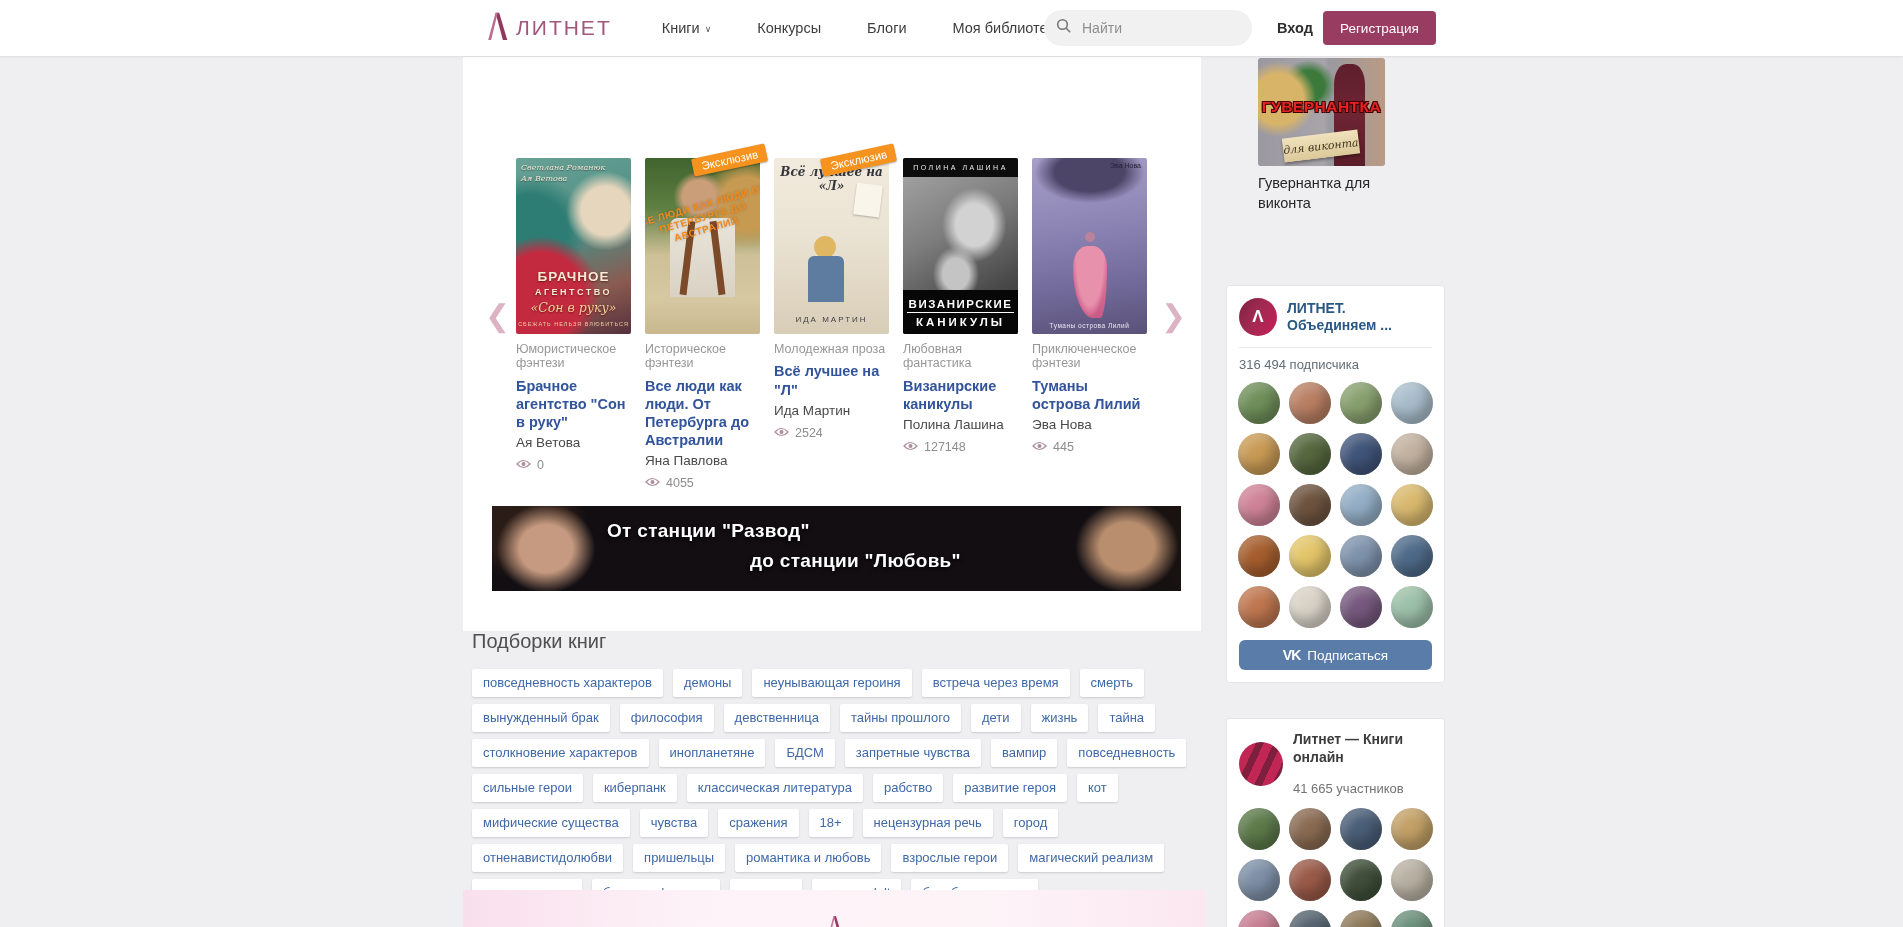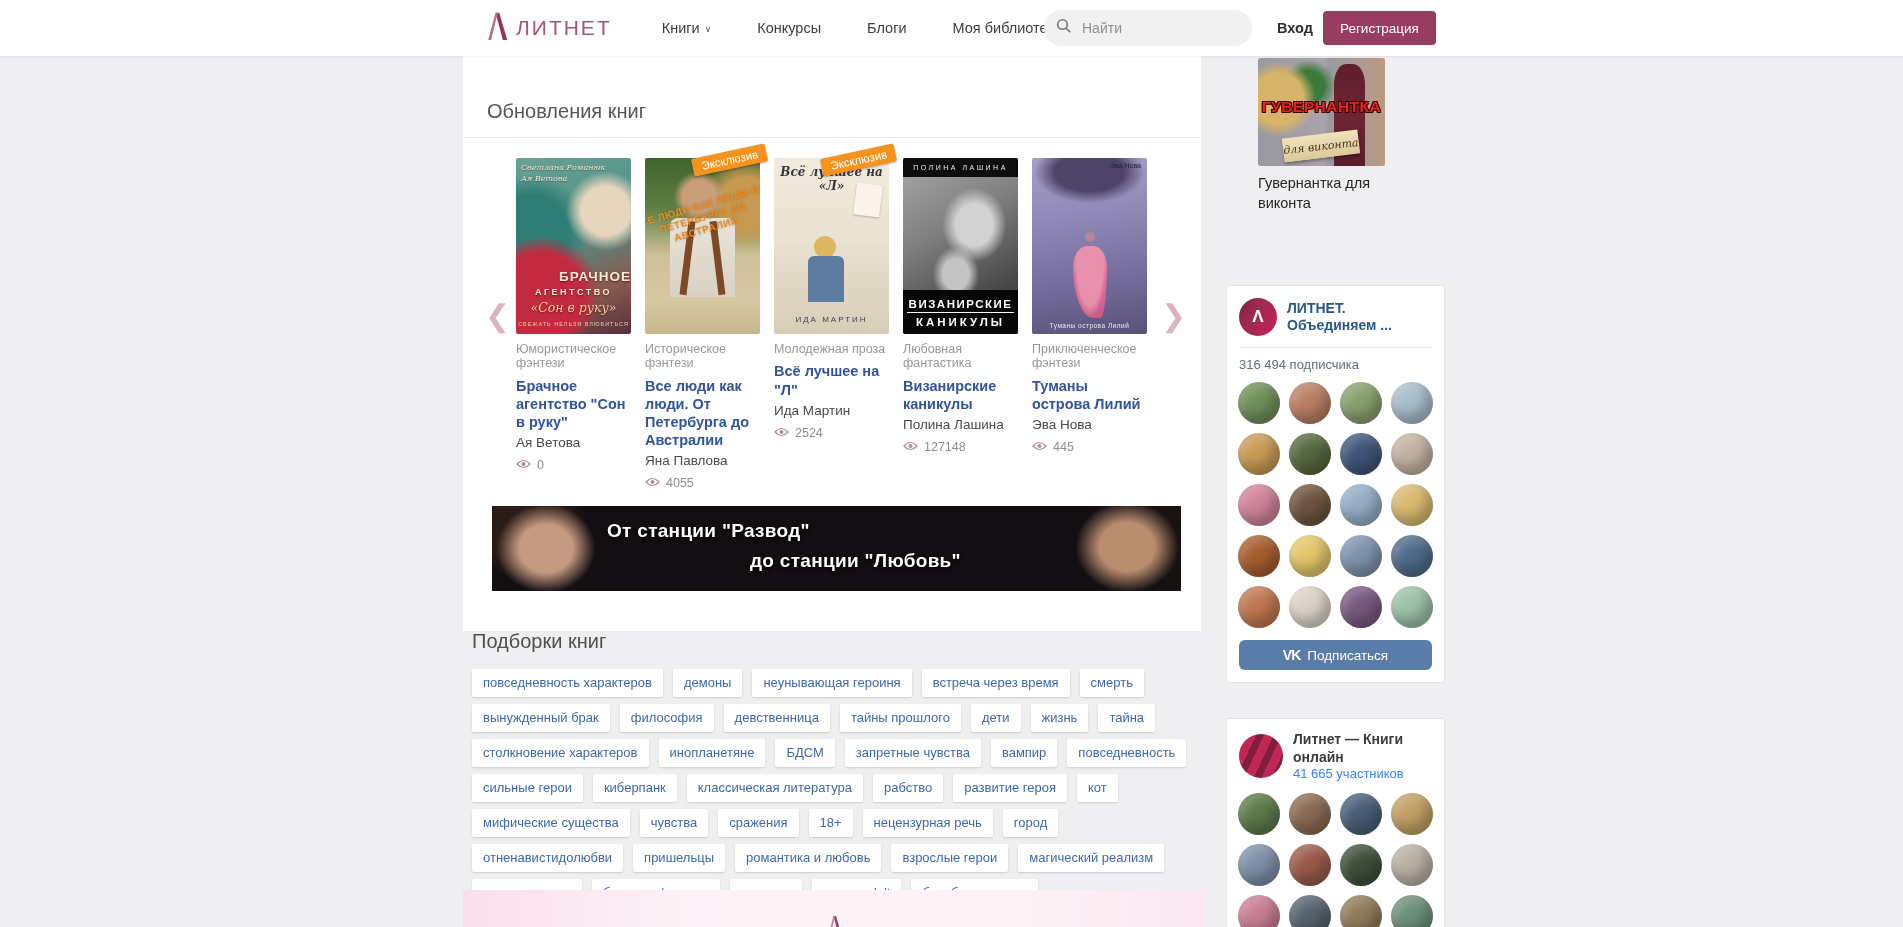--- a/index.html
+++ b/index.html
@@ -48,21 +48,21 @@
 
   
   .art1{background:
     radial-gradient(circle at 22% 78%, #c32a40 0 26%, rgba(195,42,64,0) 36%),
     radial-gradient(circle at 78% 30%, #e6d6bd 0 16%, rgba(230,214,189,0) 26%),
     radial-gradient(circle at 12% 42%, #2e7d74 0 26%, rgba(46,125,116,0) 40%),
     linear-gradient(160deg,#69a295 0%,#4f8d85 45%,#8a5a50 75%,#55303c 100%);}
   .c1-authors{position:absolute;top:4px;left:5px;right:5px;font-family:"DejaVu Serif",serif;font-style:italic;
     font-size:8px;color:#f3e7d6;line-height:1.4;text-shadow:0 1px 1px rgba(0,0,0,.4);}
   .c1-a1{text-align:left;}
-  .c1-t1{position:absolute;bottom:50px;left:0;right:0;text-align:right;color:#f6ecd4;font-weight:700;
+  .c1-t1{position:absolute;bottom:50px;left:0;right:0;text-align:center;color:#f6ecd4;font-weight:700;
     font-size:13.5px;letter-spacing:1px;text-shadow:0 1px 2px rgba(80,0,0,.7);}
   .c1-t2{position:absolute;bottom:37px;left:0;right:0;text-align:center;color:#f6ecd4;font-weight:700;
     font-size:9px;letter-spacing:2.5px;text-shadow:0 1px 2px rgba(80,0,0,.7);}
   .c1-t3{position:absolute;bottom:19px;left:0;right:0;text-align:center;color:#f3d49c;font-family:"DejaVu Serif",serif;
     font-style:italic;font-weight:400;font-size:12.5px;text-shadow:0 1px 2px rgba(80,0,0,.7);}
   .c1-t4{position:absolute;bottom:7px;left:0;right:0;text-align:center;color:#e9cd9f;font-size:5.5px;letter-spacing:1px;}
 
   
   .art2{background:
     radial-gradient(circle at 47% 22%, #c99e78 0 11%, rgba(201,158,120,0) 17%),
@@ -162,21 +162,21 @@
   .vksubs{font-size:13px;color:#626d76;margin-bottom:10px;}
   .avgrid{display:grid;grid-template-columns:repeat(4,42px);gap:9px;justify-content:center;}
   .av{width:42px;height:42px;border-radius:50%;cursor:pointer;
     box-shadow:inset -6px -9px 12px rgba(0,0,0,.28), inset 5px 7px 10px rgba(255,255,255,.22);}
   .vkbtn{margin-top:12px;width:100%;height:30px;background:#5a7ca8;border:0;border-radius:6px;color:#fff;font-size:13.5px;
     display:flex;align-items:center;justify-content:center;gap:7px;cursor:pointer;font-family:inherit;}
   .vkmark{font-weight:700;font-size:14px;letter-spacing:-1px;}
   .vklogo2{width:44px;height:44px;border-radius:50%;flex:none;cursor:pointer;
     background:repeating-linear-gradient(115deg,#7d1f3d 0 7px,#c22655 7px 16px);}
   .vk2-title{color:#3c3c3c;font-weight:700;font-size:14px;line-height:1.25;cursor:pointer;text-decoration:none;display:block;}
-  .vk2-members{font-size:13px;color:#3b82f6;margin-top:0;}
+  .vk2-members{font-size:13px;color:#737373;margin-top:15px;}
   .vk2 .avgrid{margin-top:12px;}
 </style>
 </head>
 <body>
 
 <div class="page">
 
   <header class="hdr">
     <div class="hwrap">
       <a class="logo">
@@ -211,21 +211,20 @@
           <line x1="10.2" y1="10.2" x2="14.2" y2="14.2" stroke="#767676" stroke-width="1.6"></line>
         </svg>
       </span>
       <input placeholder="Найти" style="">
     </div>
     <a class="login">Вход</a>
     <button class="register">Регистрация</button>
   </header>
 
   <main class="content">
-    <h2 class="sec-title">Обновления книг</h2>
     <div class="hr"></div>
     <button class="arrow prev">❮</button>
     <div class="books-row" id="books">
         <article class="book-card">
           <a class="cover">
             <span class="art art1">
               <span class="c1-authors">
                 <span class="c1-a1" style="display: block;">Светлана Романюк</span>
                 <span style="display: block;">Ая Ветова</span>
               </span>

